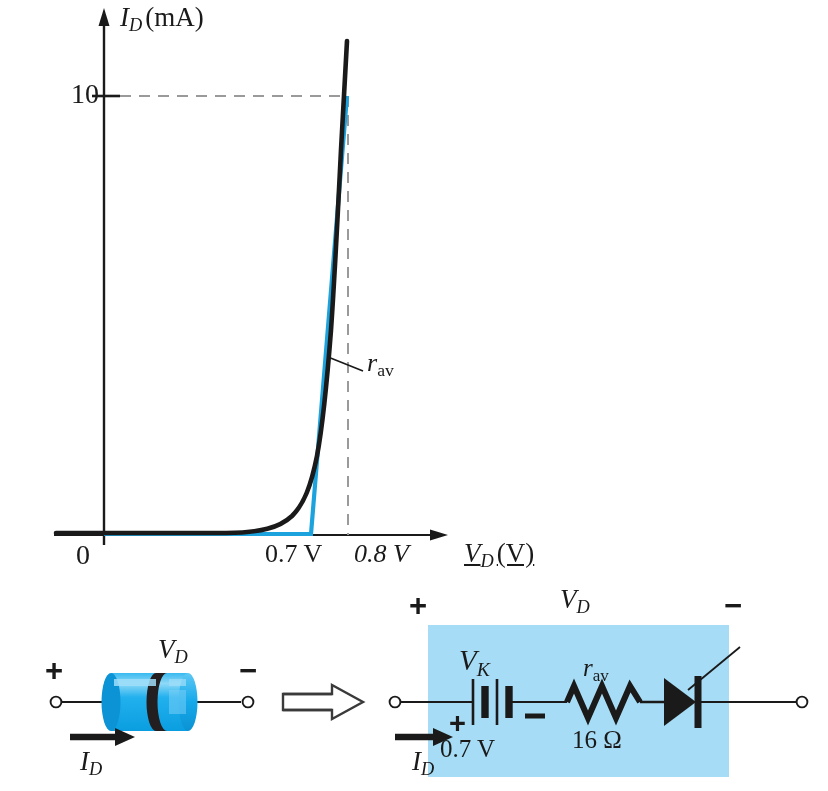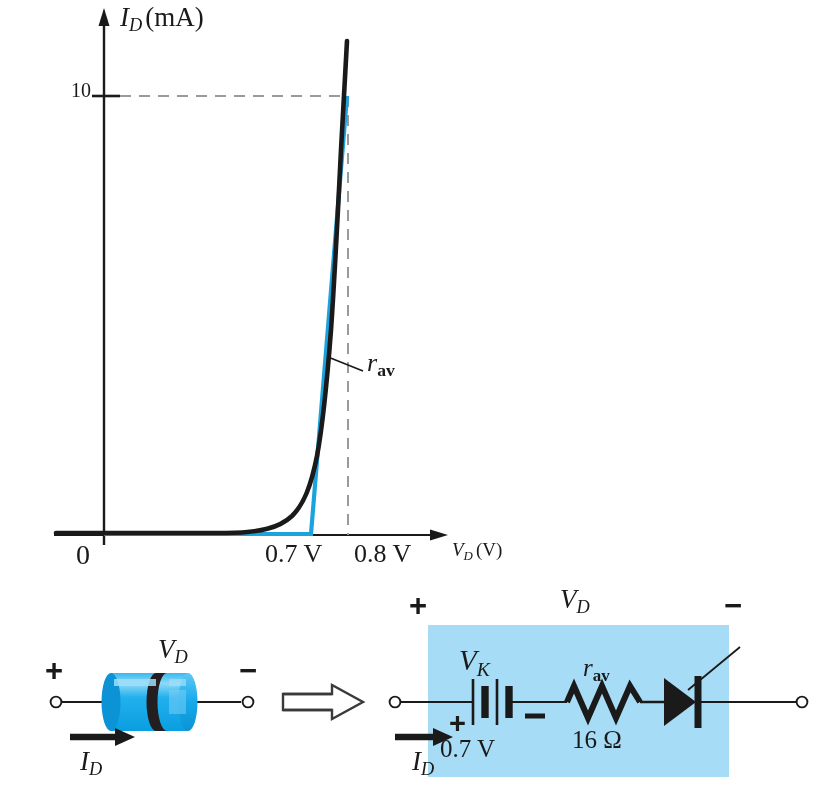--- a/index.html
+++ b/index.html
@@ -3,21 +3,21 @@
 <meta charset="utf-8">
 <style>
   html,body{margin:0;padding:0;background:#ffffff;}
   body{width:828px;height:791px;position:relative;overflow:hidden;
        font-family:"Liberation Serif","DejaVu Serif",serif;color:#1a1a1a;}
   .fig{position:absolute;left:0;top:0;width:751px;height:791px;margin-left:36px;}
   svg{display:block;}
   .lbl{position:absolute;white-space:nowrap;line-height:1;}
   .italic{font-style:italic;}
   .sub{font-size:0.68em;vertical-align:-0.28em;font-style:italic;}
-  .subr{font-size:0.68em;vertical-align:-0.28em;font-style:normal;font-weight:bold;}
+  .subr{font-size:0.68em;vertical-align:-0.28em;font-style:normal;}
   .sign{font-family:"Liberation Sans","DejaVu Sans",sans-serif;font-weight:bold;}
 </style>
 </head>
 <body>
 
 <div class="fig">
 
 <svg width="828" height="791" viewBox="0 0 828 791">
 
   <defs>
@@ -135,29 +135,29 @@
       <line x1="359" y1="737" x2="400" y2="737" stroke="#1a1a1a" stroke-width="6.4"></line>
       <polygon points="417,737 397,728 397,746" fill="#1a1a1a"></polygon>
     </g>
   </g>
 </svg>
 
 <div class="lbl" style="left:84px;top:4px;font-size:27px;">
   <span class="italic">I</span><span class="sub">D</span><span style="margin-left:3px;">(mA)</span>
 </div>
 
-<div class="lbl" style="left:35px;top:80px;font-size:20px;">10</div>
+<div class="lbl" style="left:35px;top:80px;font-size:28px;">10</div>
 
 <div class="lbl" style="left:40px;top:541px;font-size:28px;">0</div>
 
 <div class="lbl" style="left:229px;top:541px;font-size:26px;">0.7 V</div>
 
-<div class="lbl" style="left:318px;top:541px;font-size:26px;">0.8 V</div>
-
-<div class="lbl" style="left:416px;top:540px;font-size:19px;">
+<div class="lbl" style="left:318px;top:541px;font-size:26px;font-style:italic;">0.8 V</div>
+
+<div class="lbl" style="left:428px;top:540px;font-size:27px;text-decoration:underline;">
   <span class="italic">V</span><span class="sub">D</span><span style="margin-left:3px;">(V)</span>
 </div>
 
 <div class="lbl" style="left:331px;top:350px;font-size:26px;">
   <span class="italic">r</span><span class="subr">av</span>
 </div>
 
 <div class="lbl sign" style="left:9px;top:655px;font-size:31px;">+</div>
 
 <div class="lbl" style="left:122px;top:636px;font-size:27px;">

